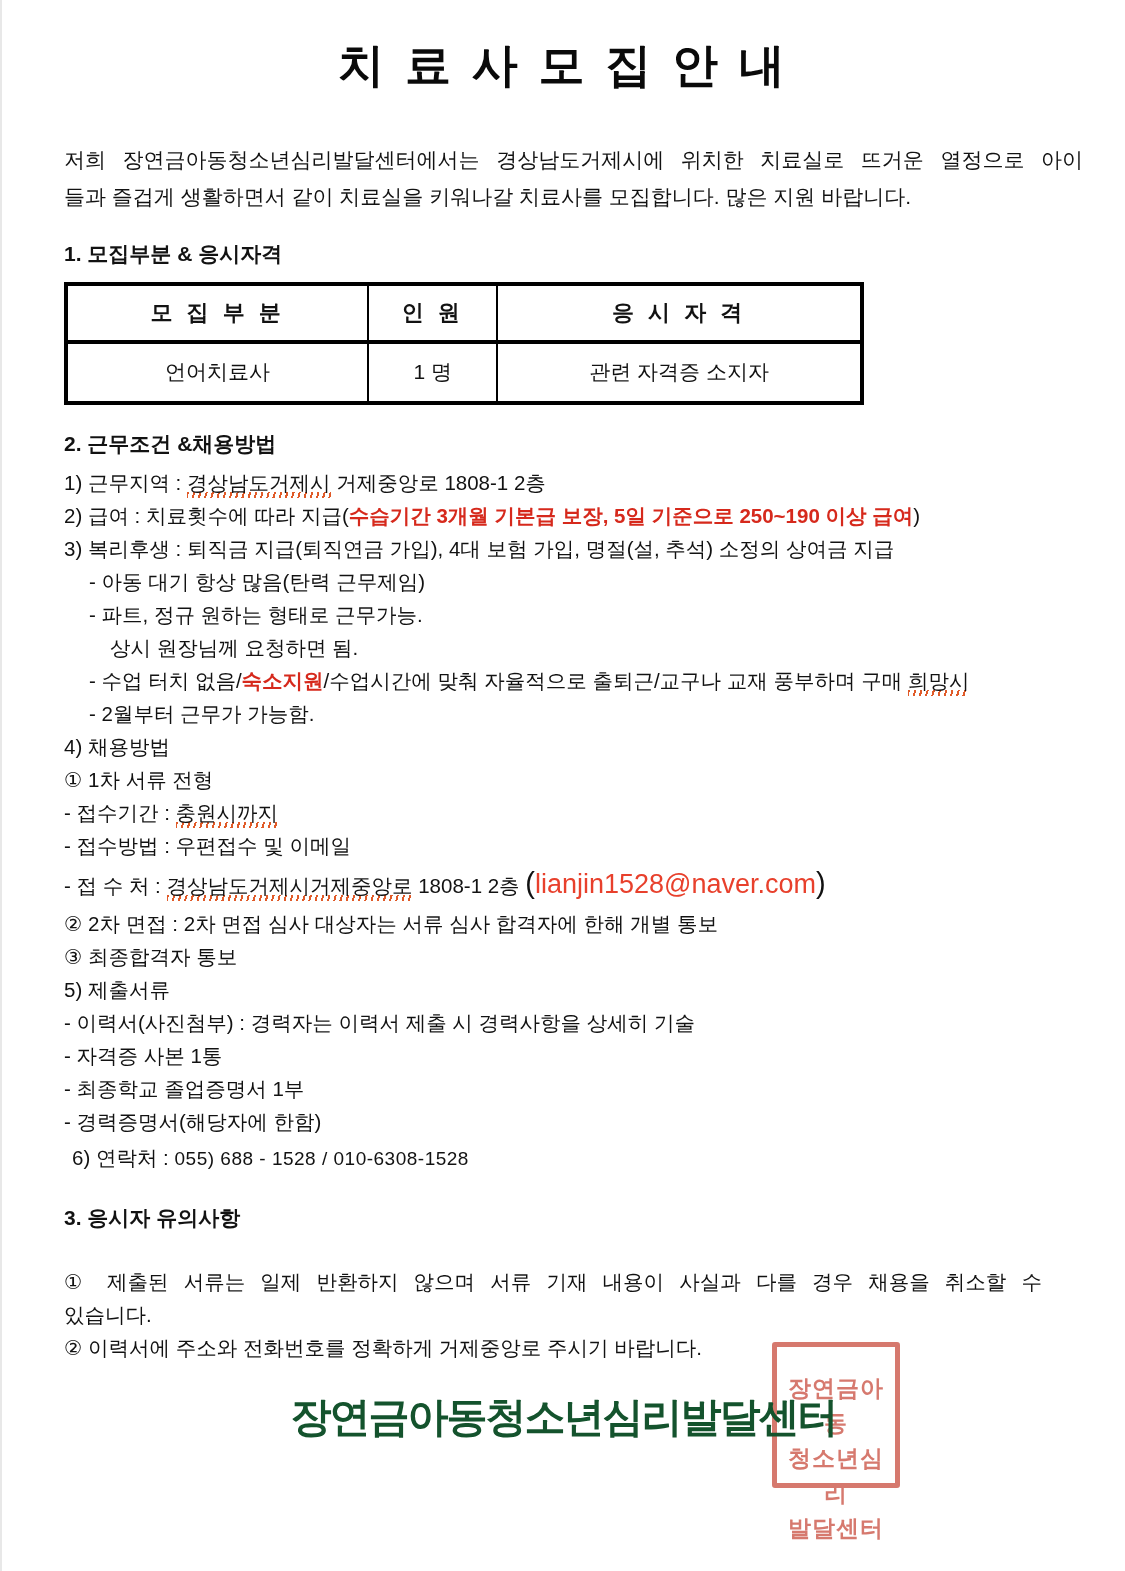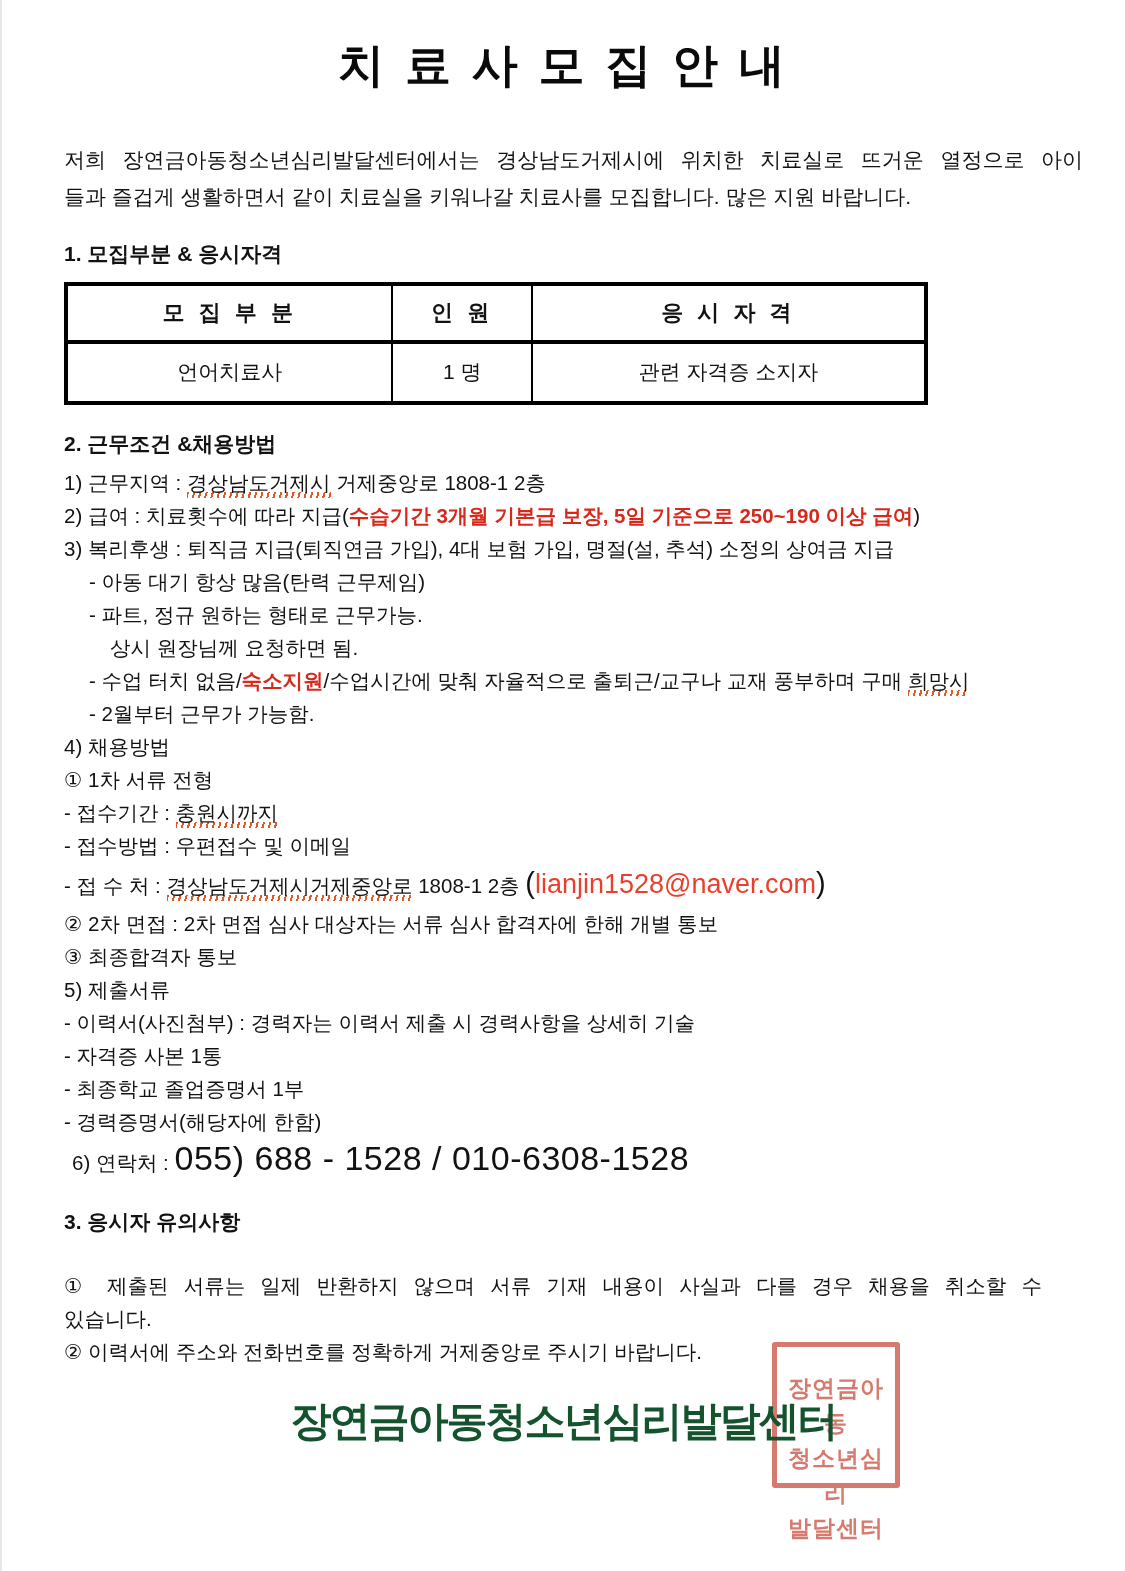--- a/index.html
+++ b/index.html
@@ -24,21 +24,21 @@
     margin:50px 42px 0 62px;
     font-size:21px;line-height:37px;
   }
   .jline{text-align:justify;text-align-last:justify;text-justify:inter-word;}
   .sec-heading{
     margin:26px 0 0 62px;
     font-size:21px;font-weight:bold;line-height:26px;
   }
   table.recruit{
     margin:15px 0 0 62px;
-    width:864px;
+    width:800px;
     border-collapse:collapse;
     table-layout:fixed;
   }
   table.recruit td{
     border:2px solid #000;
     text-align:center;vertical-align:middle;
     font-size:21px;
   }
   table.recruit{border:4px solid #000;}
   table.recruit tr.thead td{
@@ -54,21 +54,21 @@
   .ln.shift{margin-left:8px;}
   .ln.email-line{line-height:43px;}
   .ln.contact-line{line-height:40px;}
   .red-bold{color:var(--red);font-weight:bold;}
   .hatch{
     background:repeating-linear-gradient(105deg,var(--hatch) 0 2px,transparent 2px 6px) left bottom / 100% 6px no-repeat;
     padding-bottom:4px;
   }
   .email{color:var(--email);font-size:27px;}
   .bigparen{font-size:29px;color:#111;}
-  .phone{font-size:34px;letter-spacing:0.5px;}
+  .phone{font-size:19px;letter-spacing:0.5px;}
   .notes{margin:24px 40px 0 62px;}
   .notes .ln{white-space:normal;}
   .n-just{width:978px;text-align:justify;text-align-last:justify;margin-top:34px;}
   .org-footer{
     position:relative;z-index:2;
     margin-top:26px;
     text-align:center;
     font-size:41px;font-weight:bold;
     letter-spacing:-2px;line-height:54px;
     color:#14532d;

